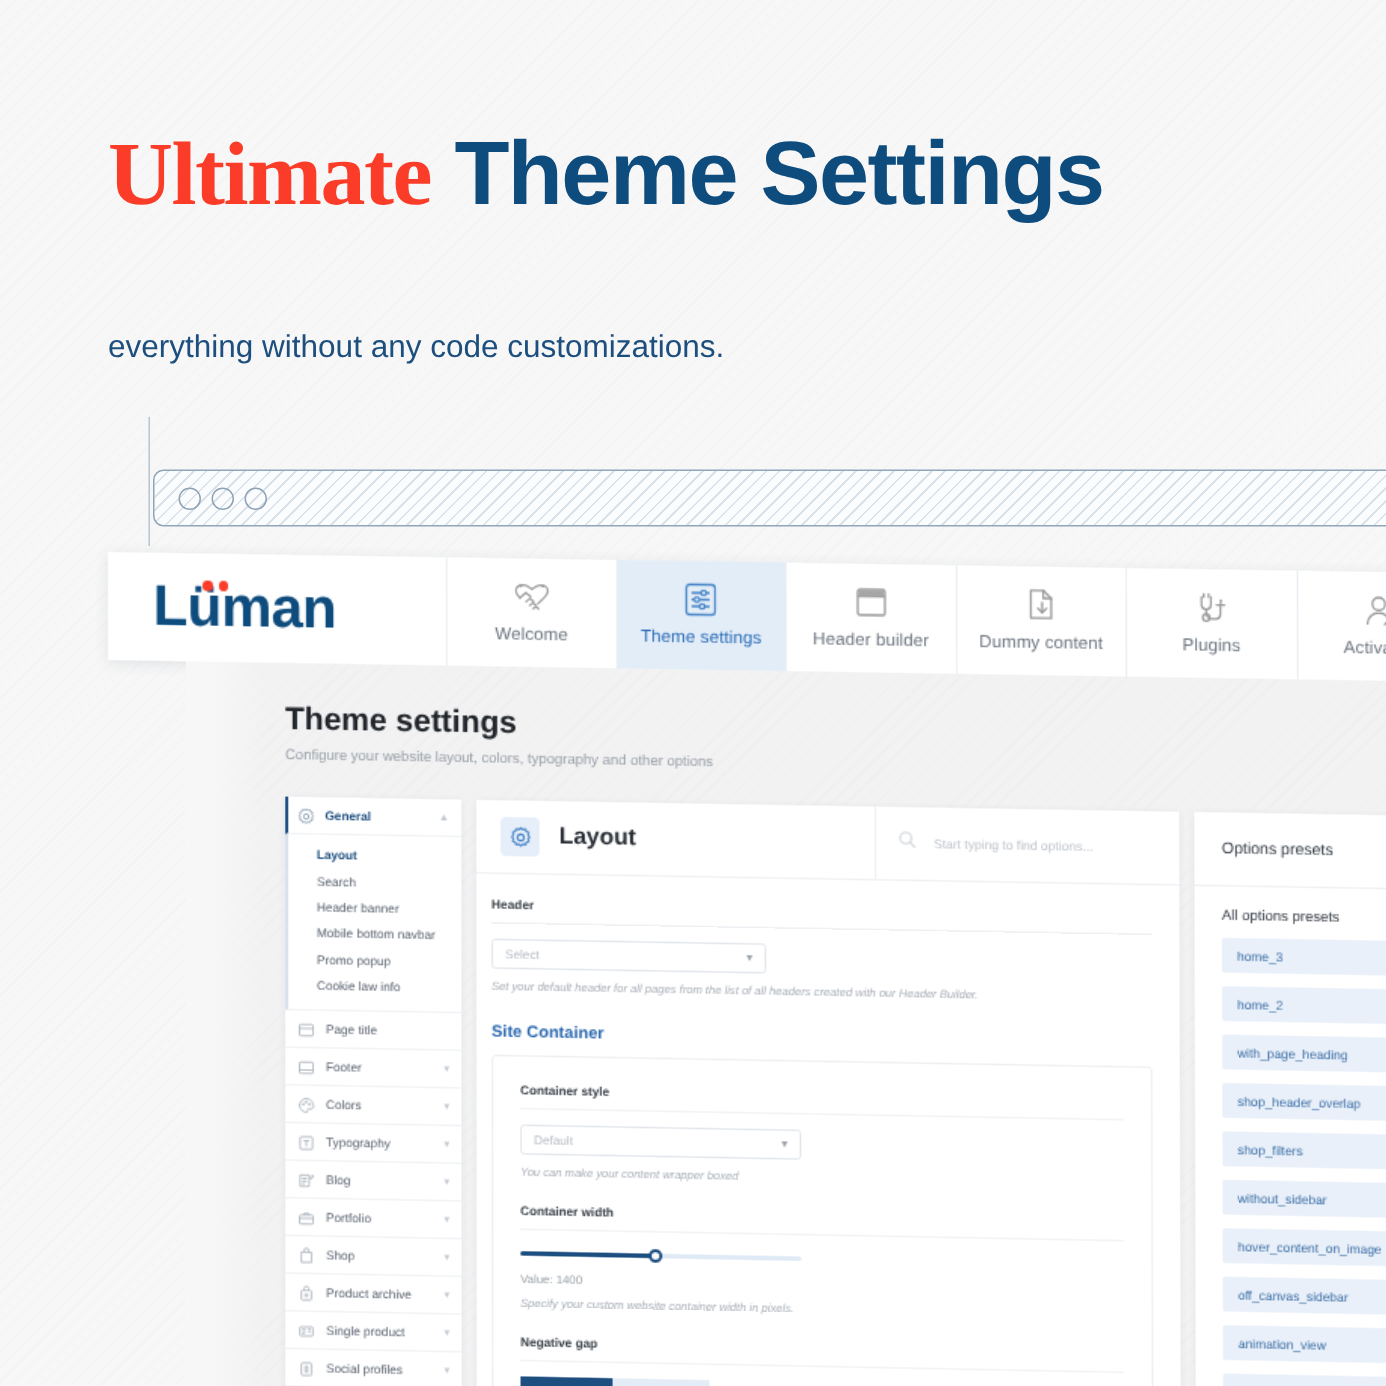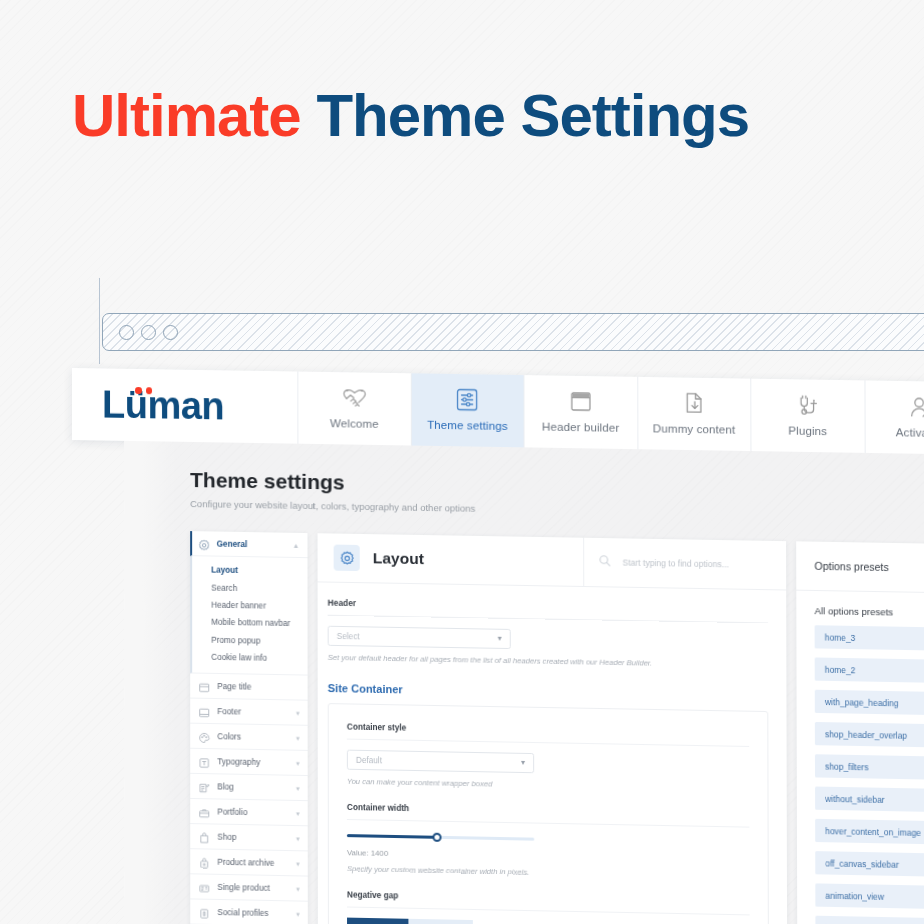--- a/index.html
+++ b/index.html
@@ -22,21 +22,21 @@
 
   
   .hero { position: absolute; left: 72px; top: 84px; width: 800px; }
   .hero h1 {
     font-size: 60px;
     font-weight: 700;
     letter-spacing: -1px;
     line-height: 1.06;
     white-space: nowrap;
   }
-  .hero h1 .w-red  { color: #FA3C28; }
+  .hero h1 .w-red  { color: #FA3C28; font-family: Liberation Serif, serif; }
   .hero h1 .w-blue { color: #0E4C7E; }
   .hero p {
     margin-top: 26px;
     font-size: 21px;
     line-height: 1.85;
     color: #1C4E7E;
     font-weight: 400;
     max-width: 560px;
   }
 
@@ -300,20 +300,21 @@
 
 <div id="root">
 
   <div class="hero">
     <h1>
       <span class="w-red">Ultimate</span>
       <span class="w-blue">Theme Settings</span>
     </h1>
     <p>
       <br>
+      <span>everything without any code customizations.</span>
     </p>
   </div>
 
   <div class="mock-rail"></div>
   <div class="mock-bar">
     <div class="mock-dots">
       <i class="mock-dot"></i>
       <i class="mock-dot"></i>
       <i class="mock-dot"></i>
     </div>

